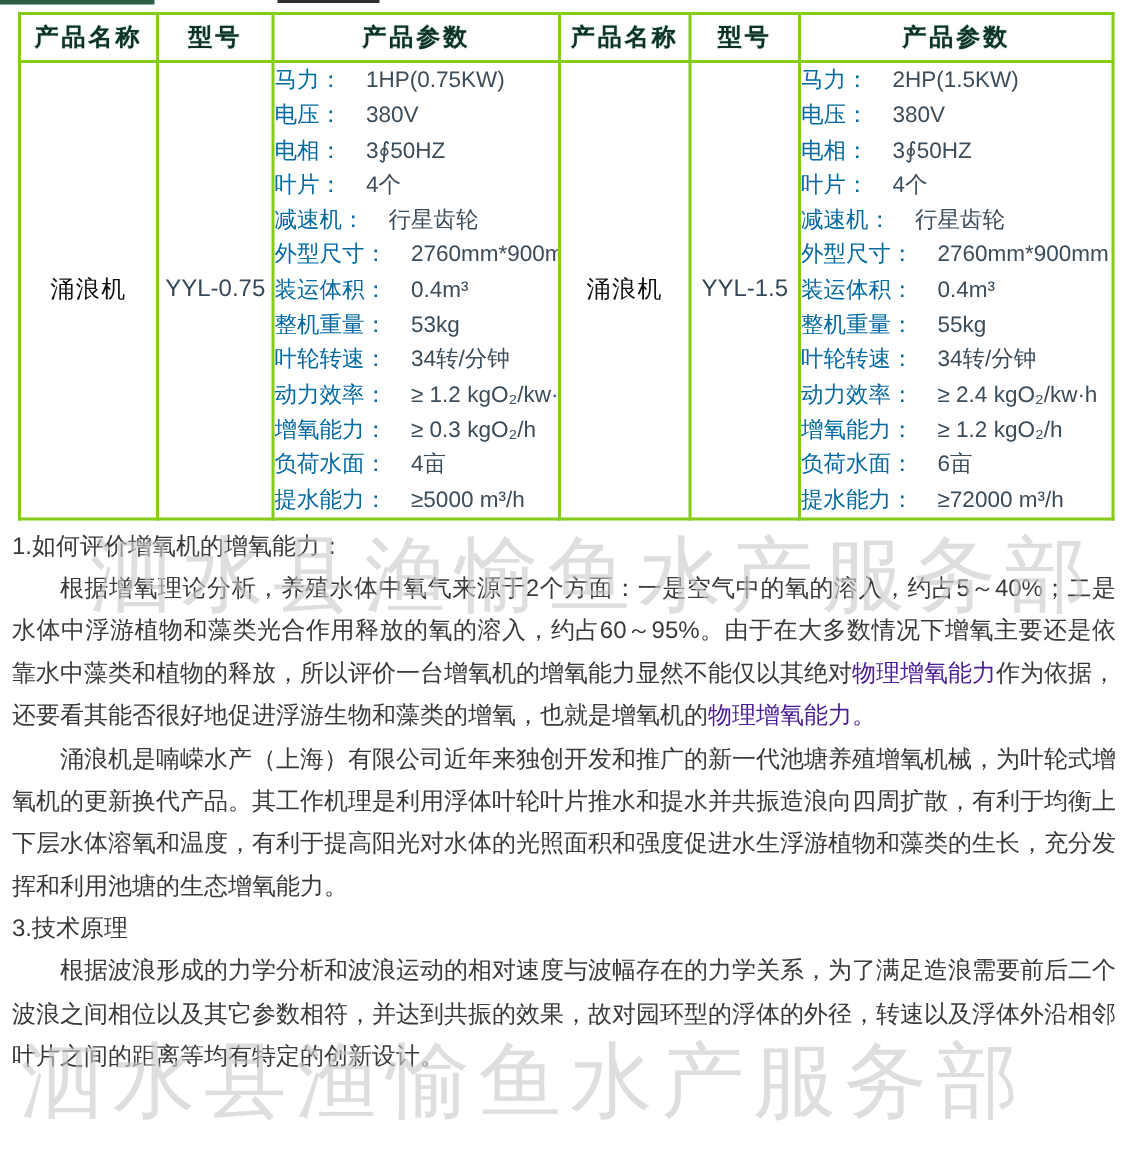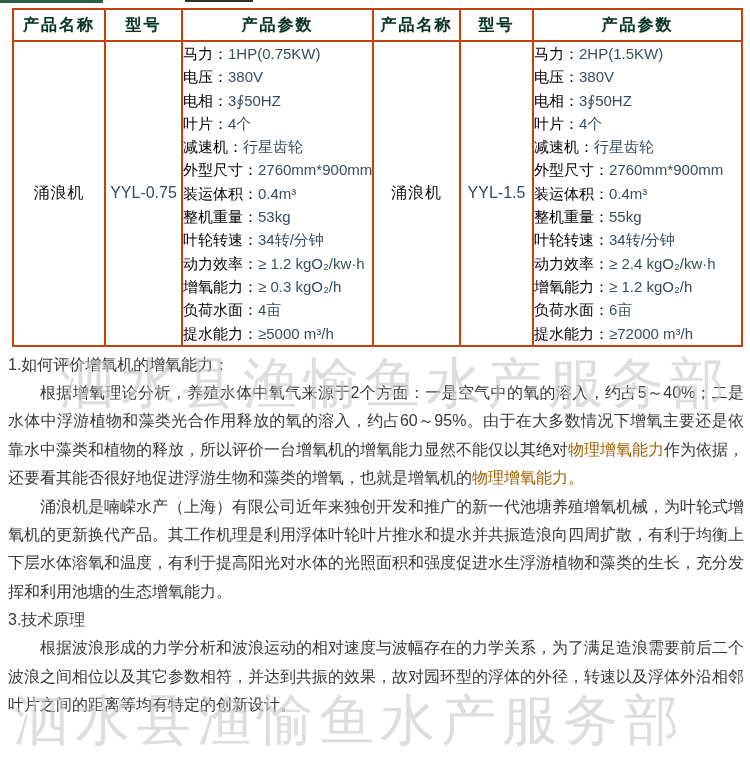--- a/index.html
+++ b/index.html
@@ -10,50 +10,50 @@
   }
   
   .top-frag-green{position:absolute;left:0;top:0;width:103px;height:3px;background:#2a5f43;}
   .top-frag-dark{position:absolute;left:185px;top:0;width:68px;height:2px;background:#2f2f2f;}
 
   
   table.spec{
     position:absolute;left:12px;top:8px;width:730px;
     border-collapse:collapse;table-layout:fixed;
   }
-  table.spec th,table.spec td{border:2px solid #c2410c;padding:0;}
+  table.spec th,table.spec td{border:2px solid #84cc16;padding:0;}
   table.spec th{
     height:30px;font-size:16px;font-weight:bold;color:#0e3326;
     letter-spacing:2px;text-align:center;
     text-shadow:0 0 1px rgba(32,130,96,0.45);
   }
   td.cell-name,td.cell-model{
     text-align:center;vertical-align:middle;font-size:16px;
   }
   td.cell-name{color:#101010;letter-spacing:1px;margin-left:27px;}
   td.cell-model{color:#39495a;}
   td.cell-params{vertical-align:top;padding:3px 2px 2px 6px;}
   .param-line{height:23.3px;line-height:23.3px;font-size:15px;white-space:nowrap;overflow:hidden;}
-  .plabel{color:#000000;}
-  .pvalue{color:#3c4c59;}
+  .plabel{color:#0369a1;}
+  .pvalue{color:#3c4c59;margin-left:16px;}
 
   
   .article{
     position:absolute;left:8px;top:351px;width:736px;z-index:1;
   }
   .article h2{
     margin:0 0 9px 0;font-size:16px;font-weight:bold;color:#0b5c3b;
     letter-spacing:1px;
   }
   .sec-title{font-size:16px;color:#3a3a3a;line-height:28px;}
   .article p{
     margin:0;font-size:16px;color:#3a3a3a;line-height:28.4px;
     text-indent:2em;text-align:justify;
   }
-  .red{color:#a16207;}
+  .red{color:#4c1d95;}
 
   
   .watermark{
     position:absolute;z-index:5;pointer-events:none;white-space:nowrap;
     font-size:55px;letter-spacing:6px;color:rgba(201,201,201,0.62);
     font-family:"Liberation Sans","DejaVu Sans",sans-serif;
   }
   .wm-1{left:60px;top:347px;}
   .wm-2{left:14px;top:684px;}
 </style>

